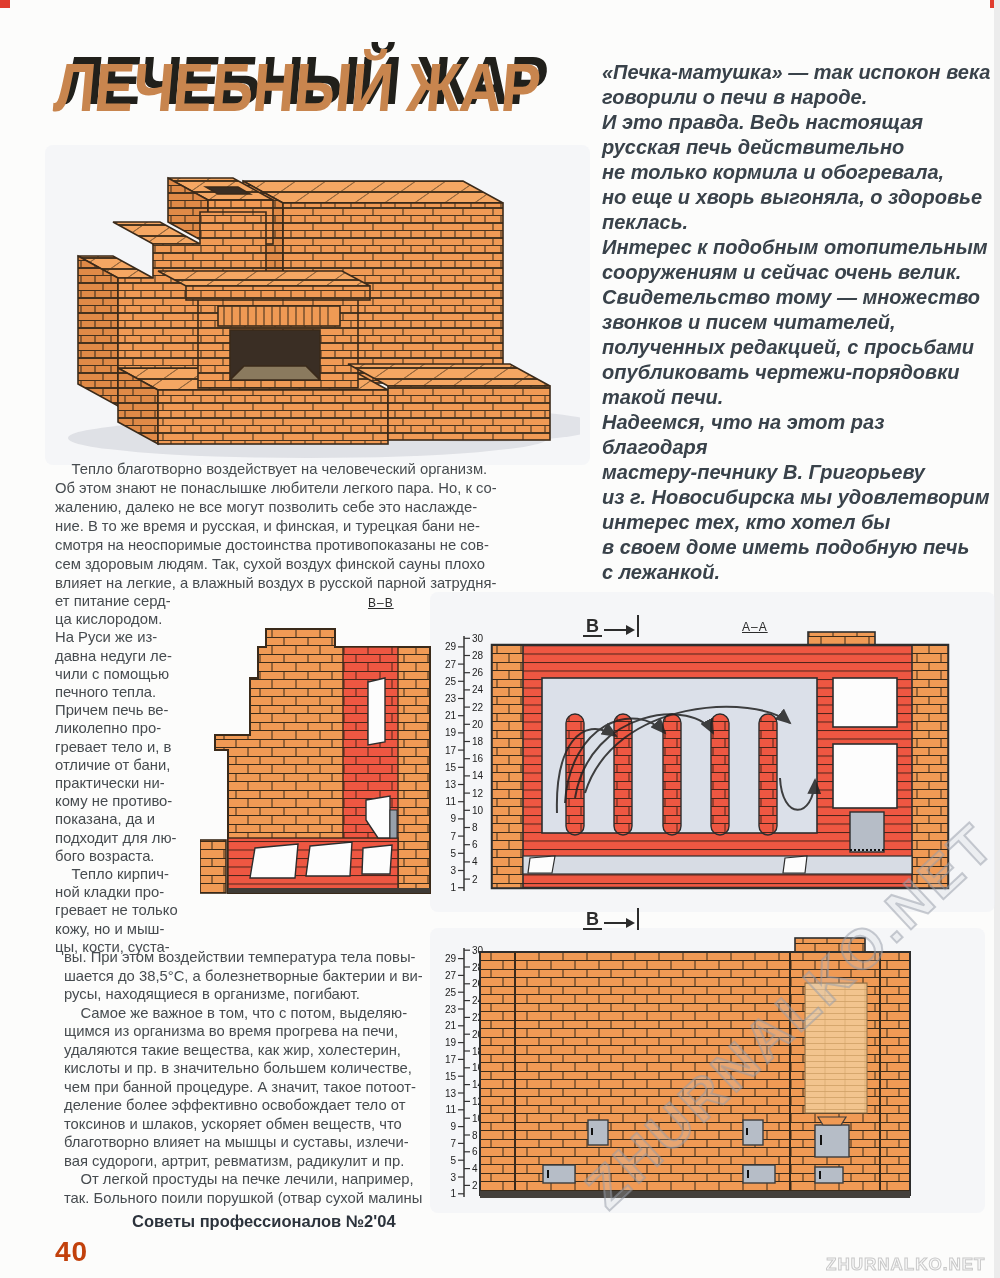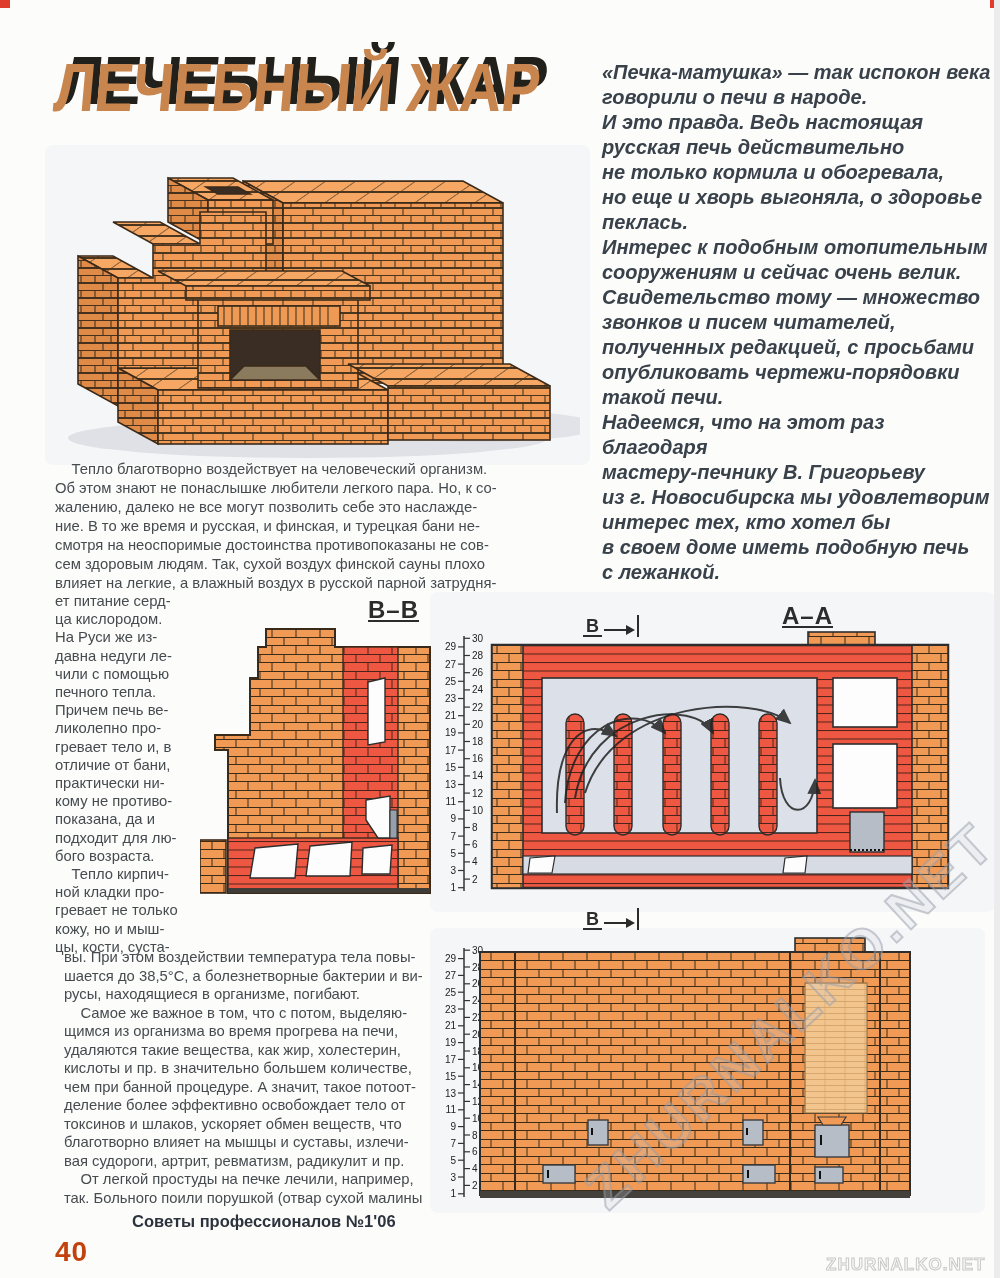--- a/index.html
+++ b/index.html
@@ -15,23 +15,23 @@
   
   #lead{left:602px;top:60px;width:392px;height:515px;
     font-weight:bold;font-style:italic;font-size:20px;line-height:25px;
     color:#39424a;white-space:pre-wrap;}
   
   .body-text{color:#464b4f;font-size:14.8px;white-space:pre-wrap;}
   #para1{left:55px;top:460px;width:515px;line-height:19px;}
   #colnar{left:55px;top:592px;width:160px;line-height:18.2px;}
   #para2{left:64px;top:948px;width:412px;line-height:18.5px;}
   
-  .seclabel{font-weight:bold;font-size:24px;color:#2c2c2c;text-decoration:underline;letter-spacing:1px;}
+  .seclabel{font-weight:normal;font-size:12px;color:#2c2c2c;text-decoration:underline;letter-spacing:1px;}
   #bb-label{left:368px;top:596px;}
-  #aa-label{left:742px;top:602px;margin-left:40px;}
+  #aa-label{left:742px;top:620px;}
   .cutmark{display:flex;align-items:flex-end;gap:2px;width:56px;height:34px;}
   .cutmark .letter{font-weight:bold;font-size:18px;color:#2c2c2c;line-height:14px;border-bottom:2px solid #2c2c2c;padding:0 3px 2px 3px;}
   .cutmark .shaft{position:relative;width:26px;height:2px;background:#2c2c2c;margin-bottom:6px;}
   .cutmark .shaft:after{content:"";position:absolute;right:-8px;top:-4px;border-left:9px solid #2c2c2c;
     border-top:5px solid transparent;border-bottom:5px solid transparent;}
   .cutmark .bar{width:2px;height:22px;background:#2c2c2c;margin-left:8px;}
   #cut-top{left:583px;top:603px;}
   #cut-bottom{left:583px;top:896px;}
   
   #page-number{left:55px;top:1212px;font-weight:900;font-size:28px;color:#c2410c;letter-spacing:1px;margin-top:24px;}
@@ -431,15 +431,15 @@
         <polygon points="363,182 391,182 386,190 368,190" fill="#f09a55" stroke="#3c3c3c" stroke-width="1.2"></polygon>
         <rect x="25" y="256" width="430" height="7" fill="#44403c"></rect>
       </g>
     </svg>
   </div>
 
   <div class="abs" id="wm-big">ZHURNALKO.NET</div>
   <div class="abs" id="wm-corner">ZHURNALKO.NET</div>
 
   <div class="abs" id="page-number">40</div>
-  <div class="abs" id="issue">Советы профессионалов №1'06</div>
+  <div class="abs" id="issue">Советы профессионалов №2'04</div>
 
 </div>
 
 </body></html>

